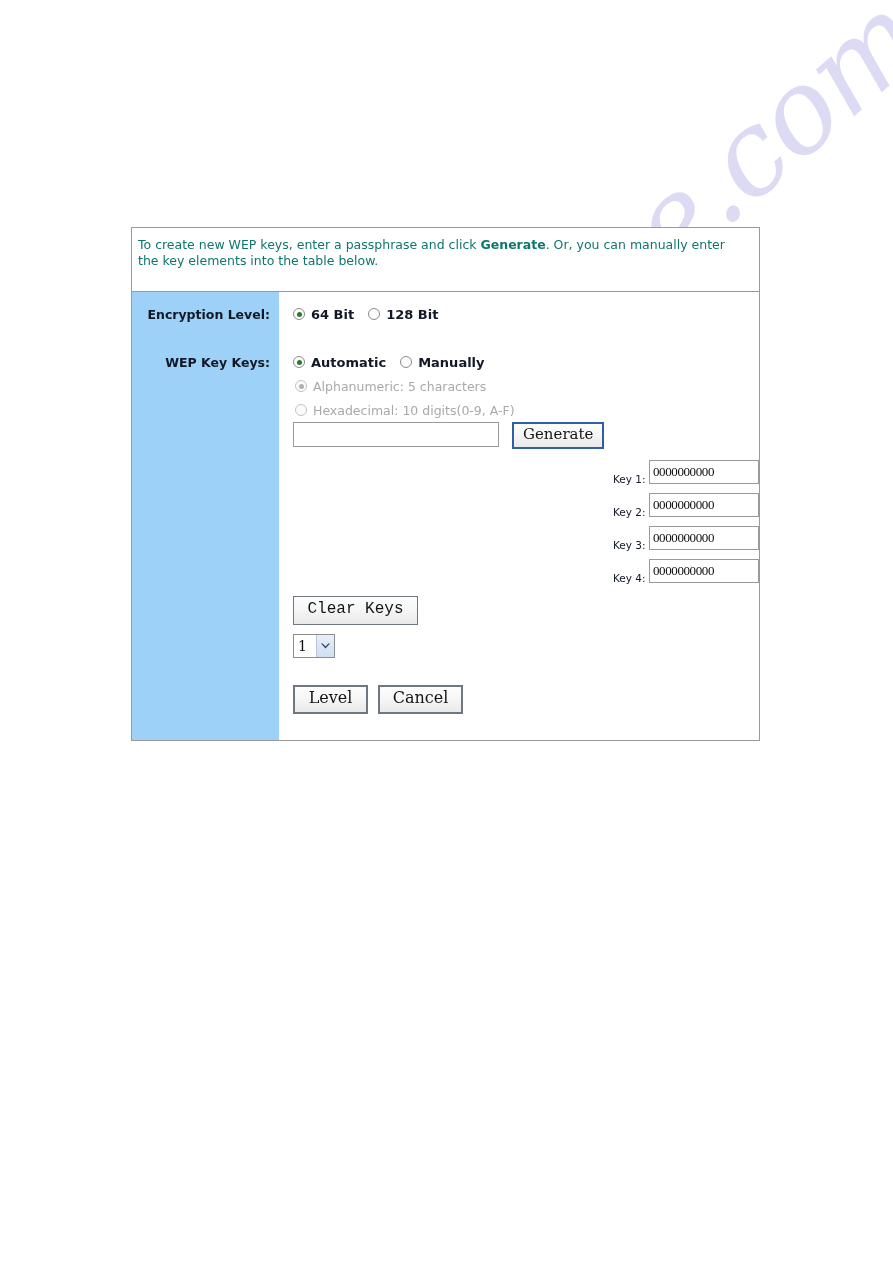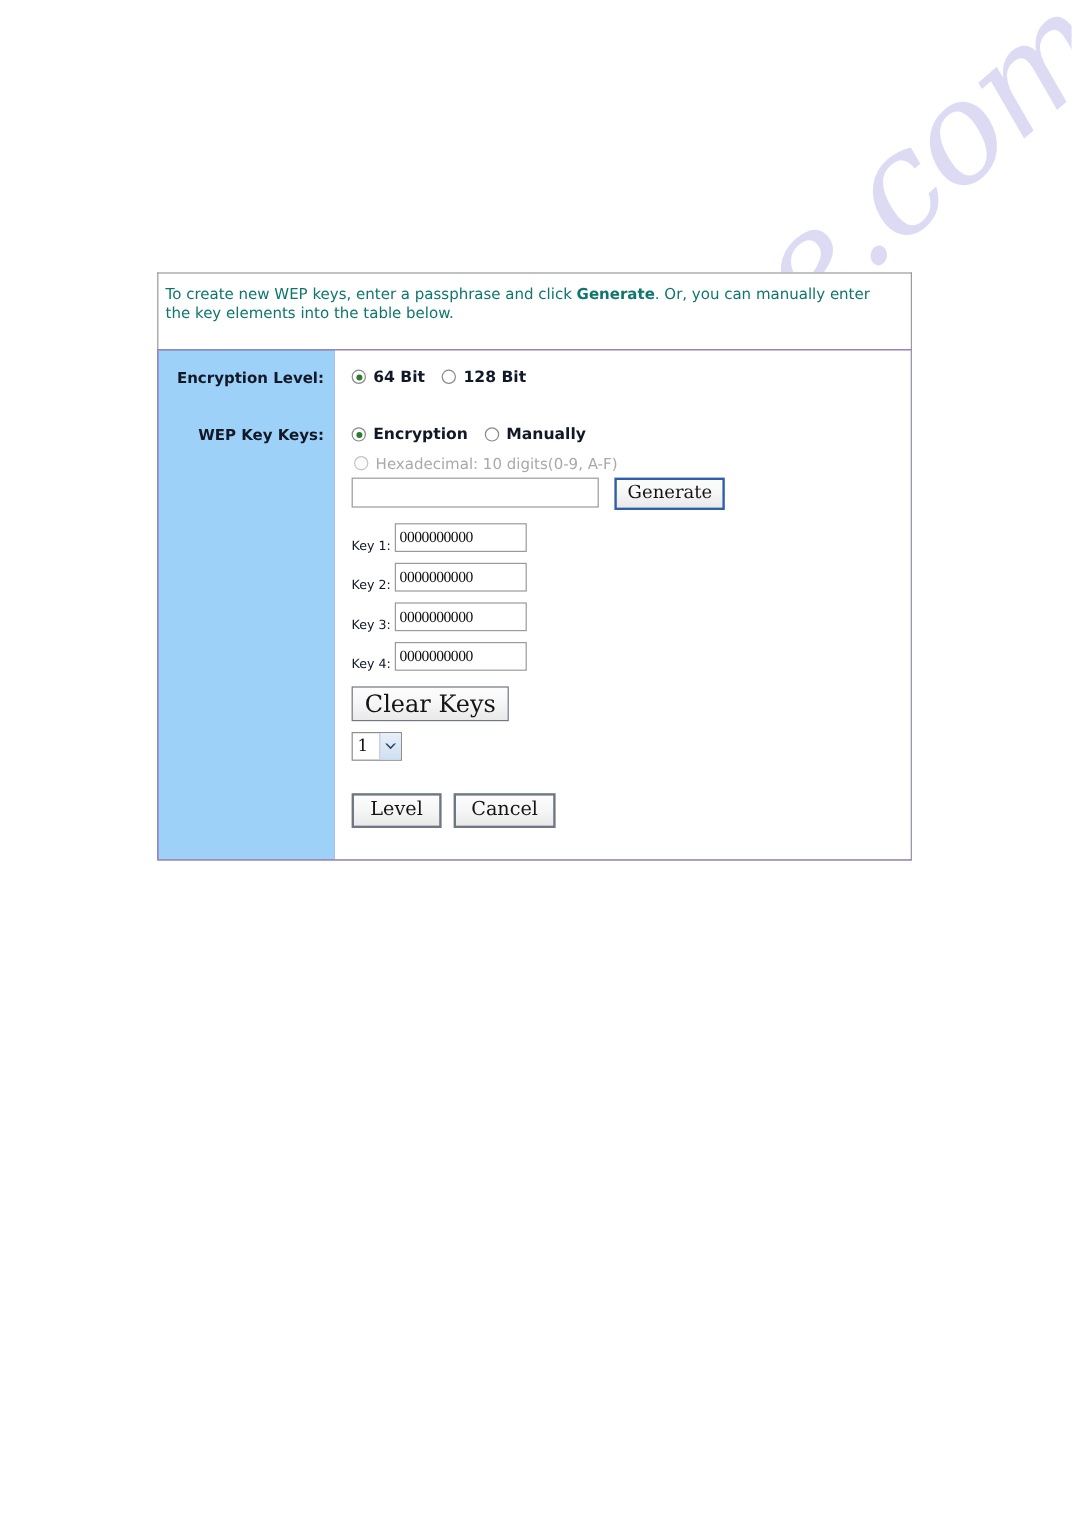--- a/index.html
+++ b/index.html
@@ -69,21 +69,21 @@
     color: #0f766e;
     margin: 0;
   }
   #desc-text b { font-weight: bold; }
 
   
   #form-area {
     border: 1px solid #9a9a9a;
     border-top: 1px solid #9a9a9a;
     display: flex;
-    background: #6d28d9;
+    background: #e5e5e5;
     box-sizing: border-box;
   }
   #label-col {
     width: 147px;
     min-width: 147px;
     background: #9ed1f7;
     padding-top: 10px;
     padding-bottom: 10px;
     box-sizing: border-box;
   }
@@ -191,31 +191,32 @@
     padding: 2px 10px 3px 10px;
     box-sizing: border-box;
     cursor: pointer;
     line-height: 1.15;
   }
   .btn.focus {
     border: 2px solid #2f5fa8;
     padding: 1px 9px 2px 9px;
   }
   #btn-generate { margin-left: 13px; height: 27px; min-width: 89px; }
-  #btn-clear { height: 29px; min-width: 125px; font-size: 20px; }
+  #btn-clear { height: 29px; min-width: 125px; font-size: 16px; font-family: Liberation Mono, monospace; }
   #btn-apply { height: 29px; min-width: 75px; font-size: 16px; border: 2px solid #6e7782;}
   #btn-cancel { height: 29px; min-width: 85px; font-size: 16px; margin-left: 10px; border: 2px solid #6e7782;}
 
   
   .key-row {
     display: flex;
     align-items: flex-end;
     height: 33px;
     padding-left: 14px;
     box-sizing: border-box;
+    justify-content: flex-end;
   }
   .key-label {
     font-family: "DejaVu Sans", "Liberation Sans", sans-serif;
     font-size: 10.5px;
     color: #111827;
     width: 36px;
     min-width: 36px;
     text-align: left;
     padding-bottom: 2px;
     white-space: nowrap;
@@ -314,29 +315,35 @@
           </label>
         </div>
       </div>
 
       <div class="frow fspacer"></div>
 
       <div class="frow">
         <div class="radio-group">
           <label class="radio-opt">
             <span class="rb checked"></span>
-            <span class="rlabel">Encryption</span>
+            <span class="rlabel">Automatic</span>
           </label>
           <label class="radio-opt">
             <span class="rb"></span>
             <span class="rlabel">Manually</span>
           </label>
         </div>
       </div>
 
+      <div class="frow" style="padding-left:16px">
+        <label class="radio-opt">
+          <span class="rb dim checked"></span>
+          <span class="rlabel dim">Alphanumeric: 5 characters</span>
+        </label>
+      </div>
       <div class="frow" style="padding-left:16px">
         <label class="radio-opt">
           <span class="rb dim"></span>
           <span class="rlabel dim">Hexadecimal: 10 digits(0-9, A-F)</span>
         </label>
       </div>
 
       <div class="frow" style="height:32px">
         <input class="pp-input" type="text" value="" style="">
         <button class="btn focus" id="btn-generate">Generate</button>

